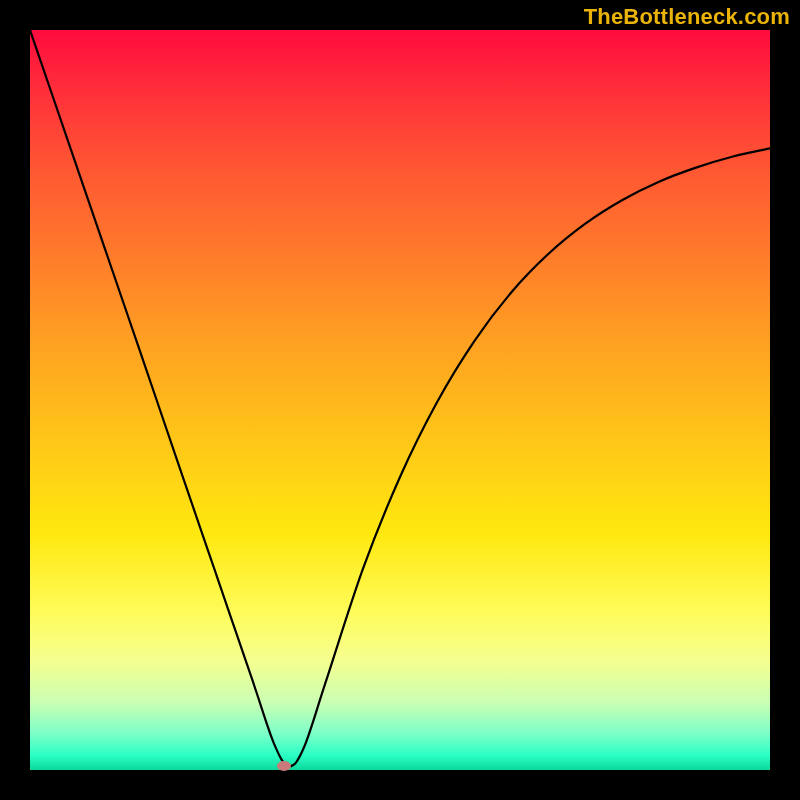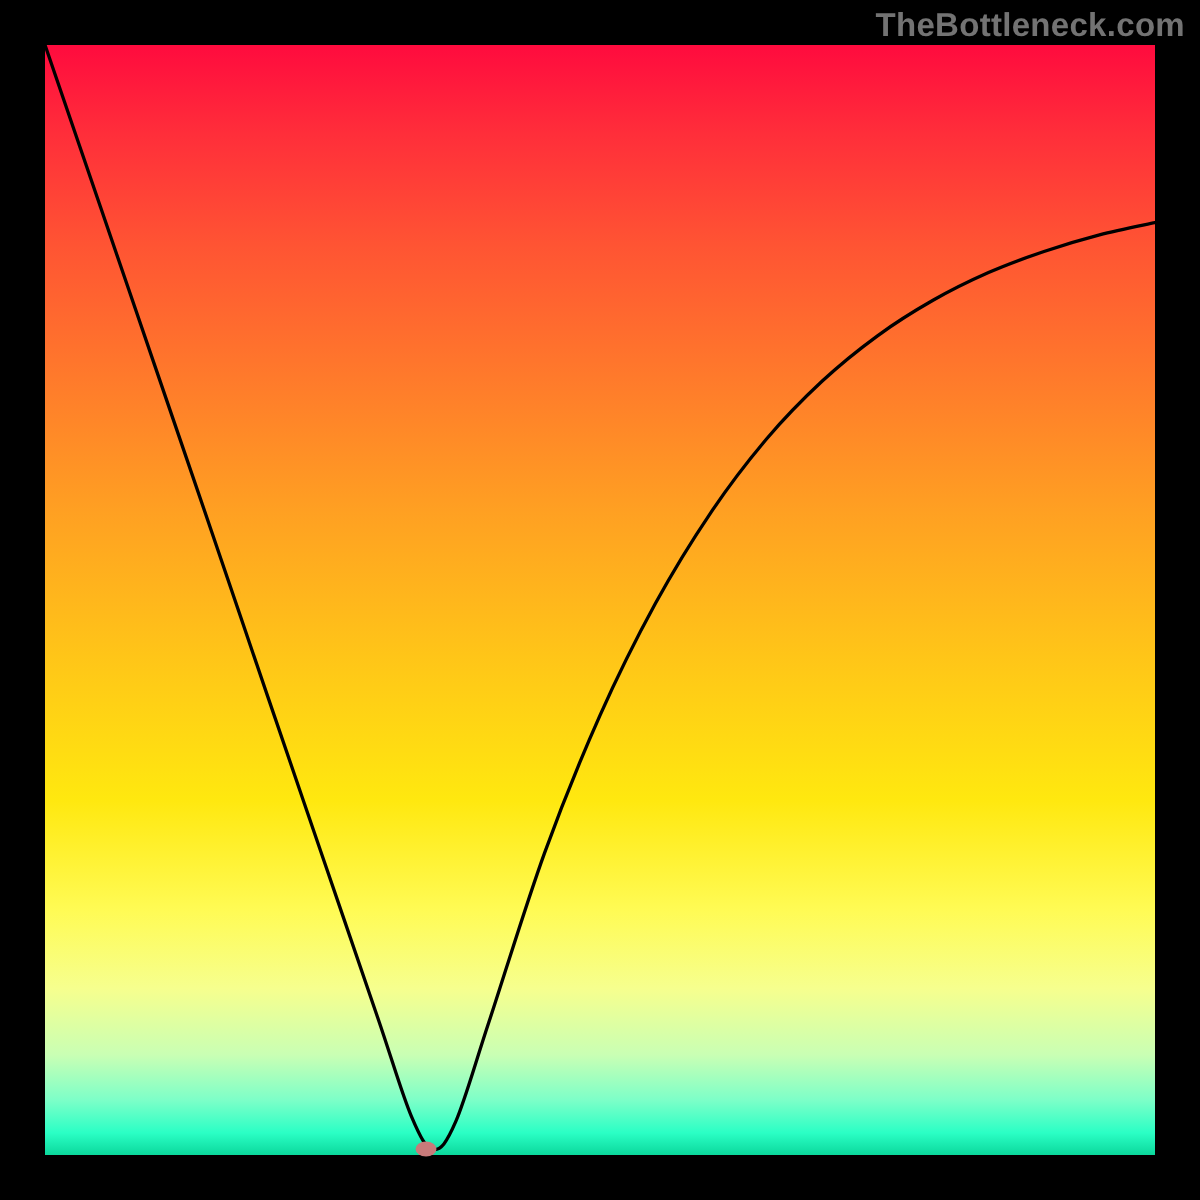--- a/index.html
+++ b/index.html
@@ -10,21 +10,21 @@
     height: 800px;
     background: #000;
   }
   .watermark {
     position: absolute;
     top: 4px;
     right: 10px;
     font-family: Arial, Helvetica, sans-serif;
     font-size: 22px;
     font-weight: bold;
-    color: #737373;
+    color: #eab308;
     letter-spacing: 0.2px;
     z-index: 5;
   }
   .plot {
     position: absolute;
     left: 30px;
     top: 30px;
     width: 740px;
     height: 740px;
     background: linear-gradient(to bottom,

